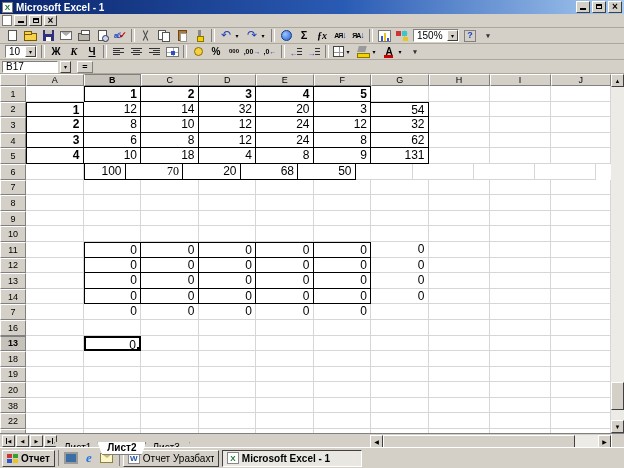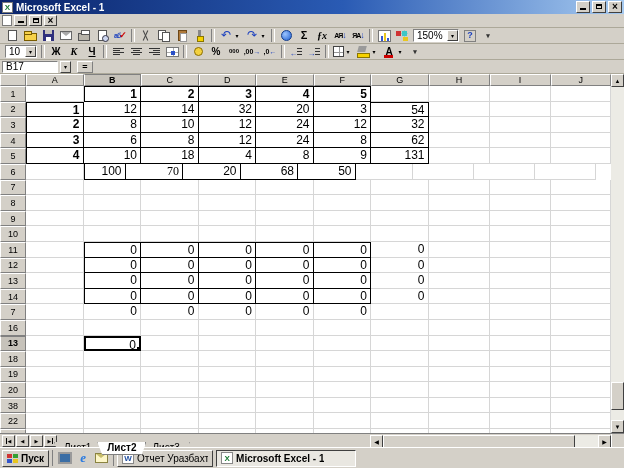--- a/index.html
+++ b/index.html
@@ -740,21 +740,21 @@
       <span class="sbtn hsb-l"></span>
       <span class="hsb-th"></span>
       <span class="sbtn hsb-r"></span>
     </span>
     <span class="bcorner"></span>
   </div>
 
   <div class="taskbar">
     <span class="startbtn">
       <span class="winflag"></span>
-      <span>Пуск</span>
+      <span>Отчет</span>
     </span>
     <span class="qlbar">
         <div class="qlico ql-show-desktop"></div>
         <div class="qlico ql-internet-explorer">e</div>
         <div class="qlico ql-outlook"></div>
       </span>
     <span style="display:flex;gap:3px">
         <div class="taskbtn" style="width: 96px;">
           <div class="appico word">W</div>
           <div class="tlabel">Отчет Уразбахтина - Mi...</div>

